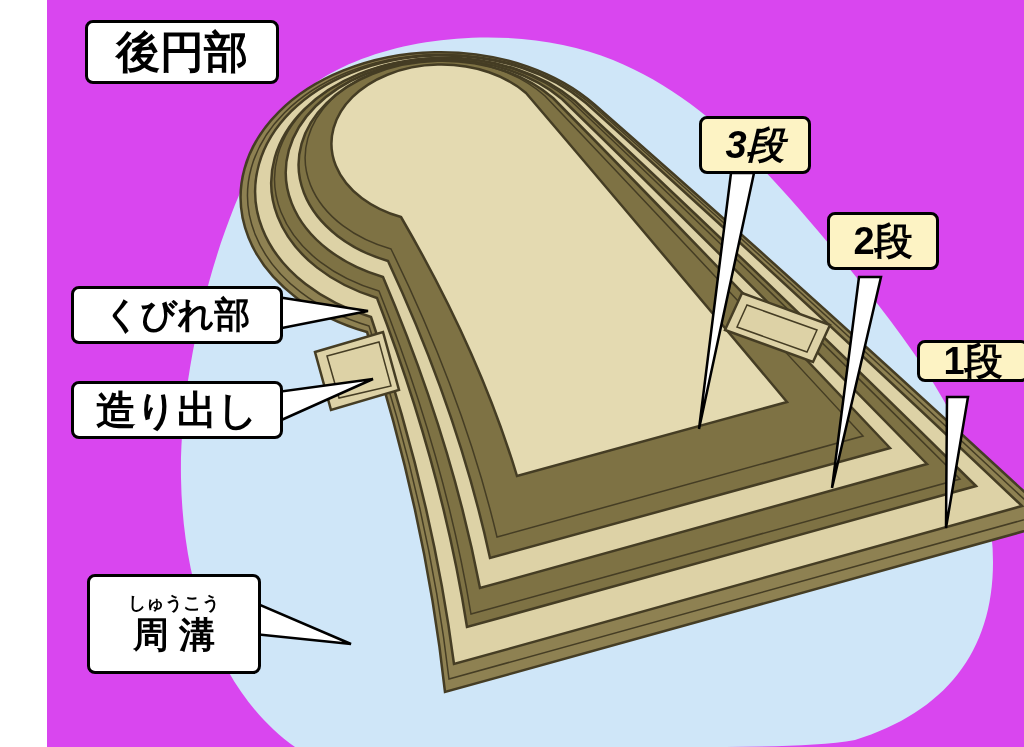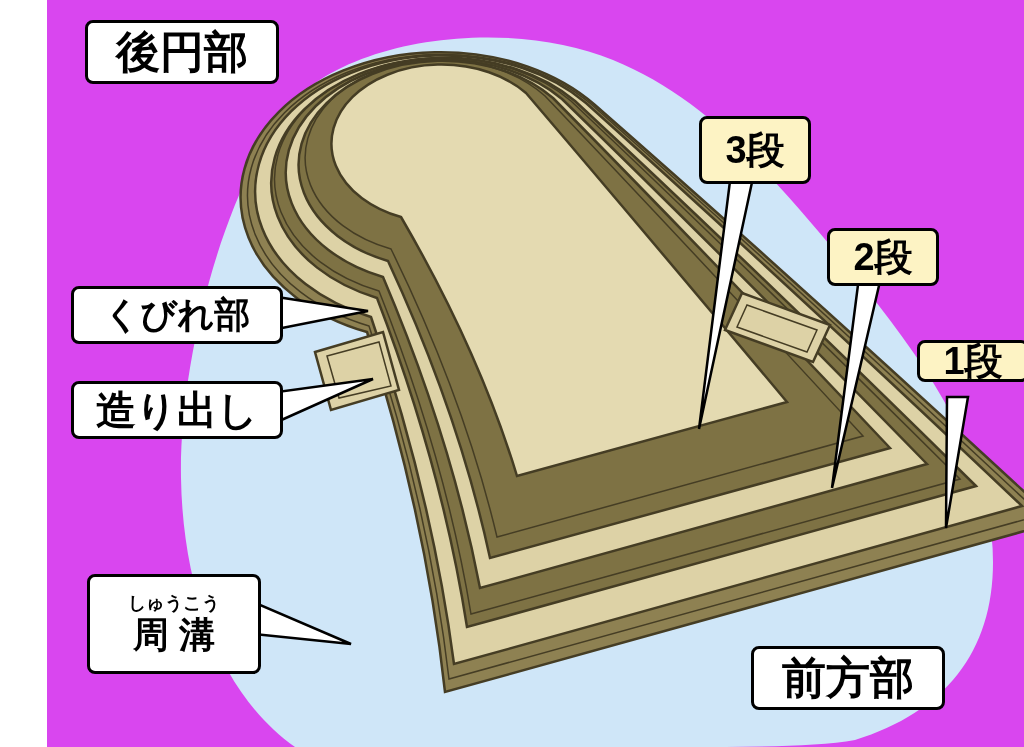--- a/index.html
+++ b/index.html
@@ -14,22 +14,22 @@
     background:#ffffff;border:3px solid #000000;border-radius:8px;
     font-weight:700;color:#000000;box-sizing:border-box;white-space:nowrap;
   }
   .callout.tier{background:#fdf3c4;}
   #label-kouenbu{left:38px;top:20px;width:194px;height:64px;font-size:44px;}
   #label-kubire{left:24px;top:286px;width:212px;height:58px;font-size:36px;}
   #label-tsukuridashi{left:24px;top:381px;width:212px;height:58px;font-size:40px;}
   #label-shuko{left:40px;top:574px;width:174px;height:100px;flex-direction:column;line-height:1.1;gap:1px;font-size:36px;}
   #label-shuko .furigana{font-size:18px;font-weight:700;}
   #label-zenpobu{left:704px;top:646px;width:194px;height:64px;font-size:44px;}
-  #label-3dan{left:652px;top:116px;width:112px;height:68px;font-size:38px;}
-  #label-2dan{left:780px;top:228px;width:112px;height:58px;font-size:38px;}
+  #label-3dan{left:652px;top:116px;width:112px;height:58px;font-size:38px;font-style:italic;}
+  #label-2dan{left:780px;top:212px;width:112px;height:58px;font-size:38px;}
   #label-1dan{left:870px;top:340px;width:112px;height:42px;font-size:38px;}
 </style>
 </head>
 <body>
 
 <div class="stage">
 
   <svg width="1024" height="747" viewBox="0 0 1024 747">
 
     <path d="M 238 112 C 292 38 460 16 566 60 C 648 94 706 152 792 256
@@ -70,21 +70,20 @@
 
   <div class="callout" id="label-kubire">くびれ部</div>
 
   <div class="callout" id="label-tsukuridashi">造り出し</div>
 
   <div class="callout" id="label-shuko">
     <span class="furigana">しゅうこう</span>
     <span>周 溝</span>
   </div>
 
-  <div class="callout" id="label-zenpobu">前方部</div>
 
   <div class="callout tier" id="label-3dan">3段</div>
 
   <div class="callout tier" id="label-2dan">2段</div>
 
   <div class="callout tier" id="label-1dan">1段</div>
 
 </div>
 
 </body></html>

